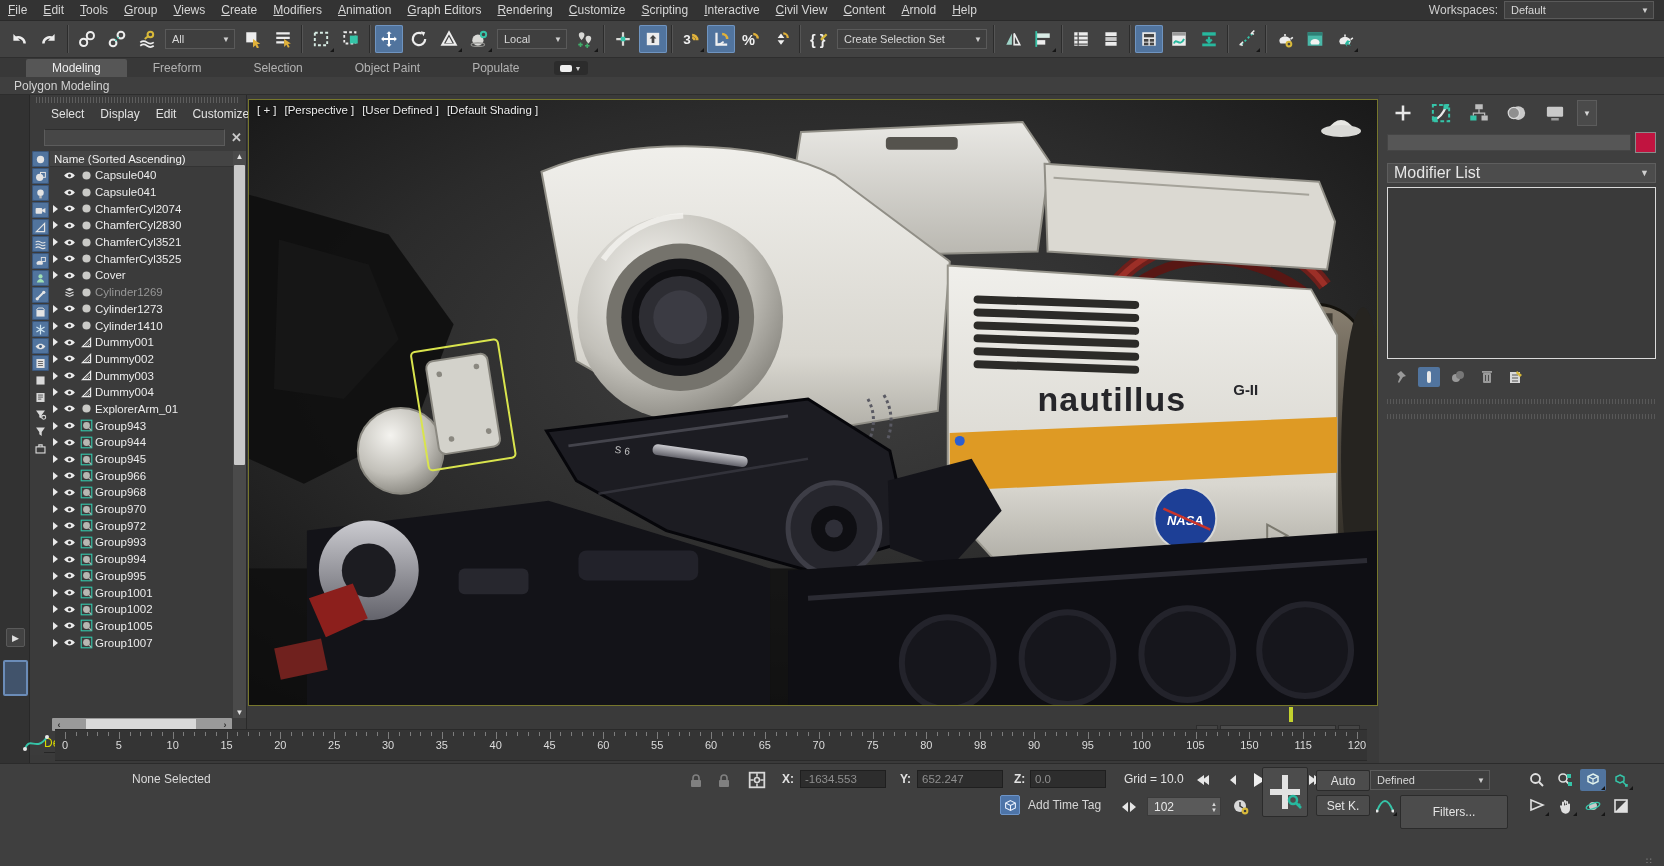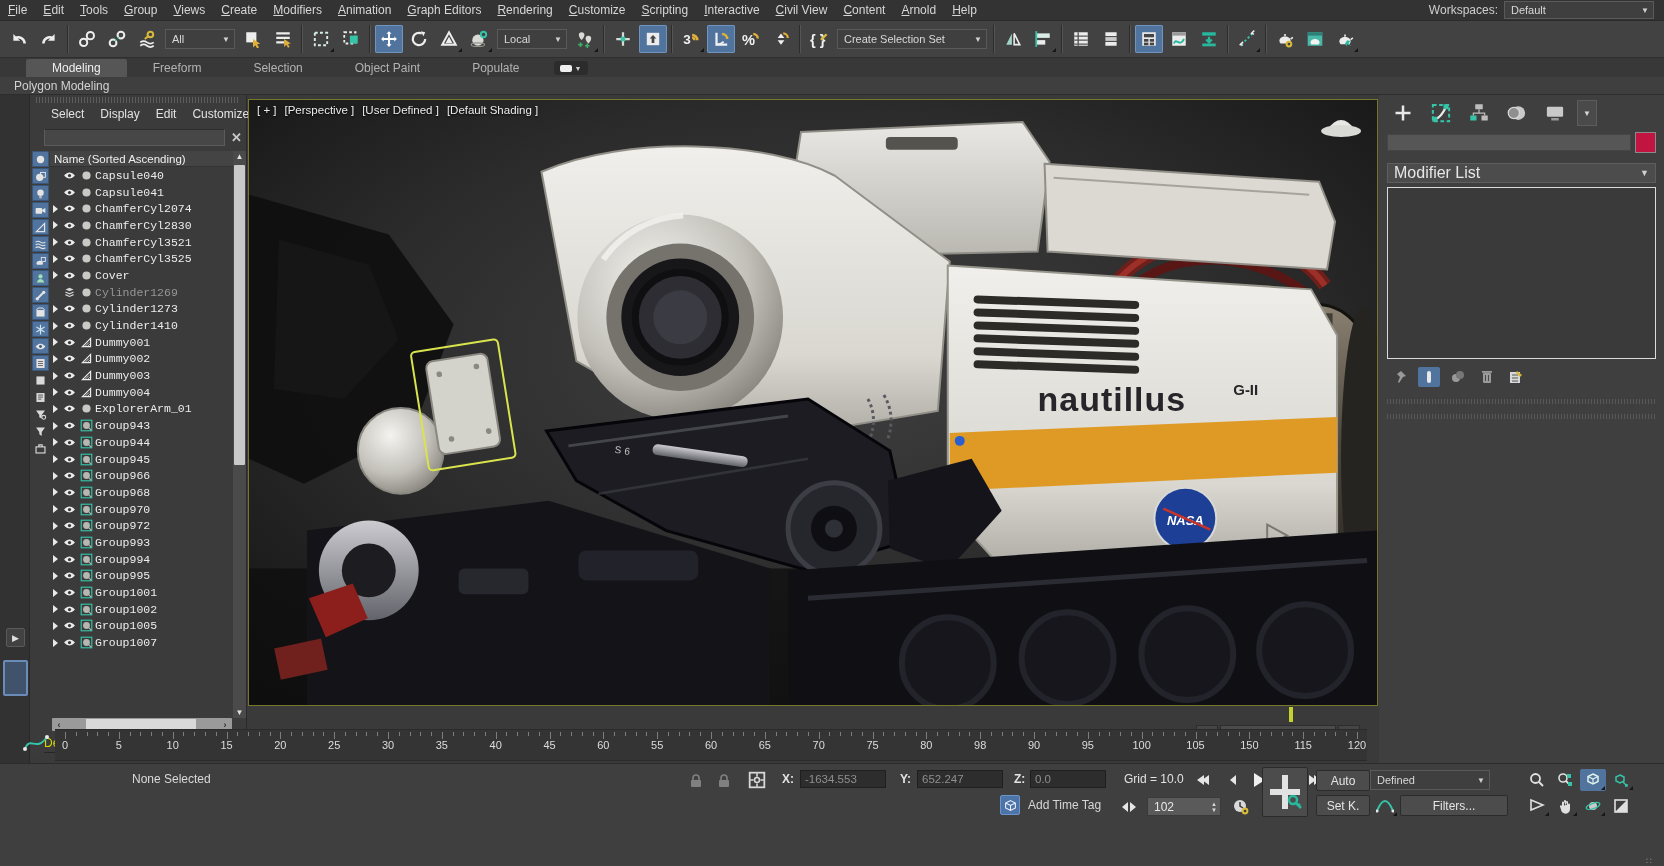--- a/index.html
+++ b/index.html
@@ -60,21 +60,21 @@
   #exp-searchrow { height:24px; display:flex; align-items:center; padding:0 4px 0 14px; gap:6px; }
   #exp-search { flex:1; height:17px; background:#474747; border:1px solid #5c5c5c; border-top-color:#2e2e2e; }
   #exp-close { color:#c9c9c9; font-size:13px; font-weight:bold; }
   #exp-body { flex:1; display:flex; overflow:hidden; margin-top:2px; }
   #exp-filters { width:20px; display:flex; flex-direction:column; gap:1px; padding-left:2px; }
   .flt { width:17px; height:16px; border-radius:2px; display:flex; align-items:center; justify-content:center; }
   .flt.active { background:#51749e; box-shadow:inset 0 0 0 1px #3a567a; }
   #exp-listcol { flex:1; display:flex; flex-direction:column; overflow:hidden; }
   #exp-header { height:16px; background:#444444; color:#efefef; font-size:11.5px; display:flex;
                 align-items:center; padding-left:4px; border-bottom:1px solid #333; white-space:nowrap; }
-  #exp-rows { flex:1; overflow:hidden;font-family:Liberation Mono, monospace; }
+  #exp-rows { flex:1; overflow:hidden; }
   .erow { height:16.7px; display:flex; align-items:center; font-size:11.5px; color:#ececec; white-space:nowrap; }
   .erow.dim { color:#969696; }
   .erow .sl-exp { width:11px; display:flex; justify-content:center; }
   .erow .tri { width:0; height:0; border-left:5px solid #e8e8e8; border-top:4px solid transparent; border-bottom:4px solid transparent; }
   .erow .sl-vis { width:17px; display:flex; justify-content:center; }
   .erow .sl-type { width:17px; display:flex; justify-content:center; }
   #exp-vscroll { width:13px; background:#4a4a4a; position:relative; }
   #exp-vthumb { position:absolute; left:1px; top:14px; width:11px; height:300px; background:#c9c9c9; border-radius:1px; }
   .vs-arr { position:absolute; left:0; width:13px; text-align:center; color:#e0e0e0; font-size:8px; }
   #exp-hscroll { height:13px; margin-left:22px; margin-right:14px; background:#9a9a9a; position:relative;
@@ -1649,21 +1649,21 @@
     <span>Defined</span>
       <span class="arr">▼</span>
   </div>
   <div class="pb-btn fly" style="left:1372px;top:31px">
     <svg width="18" height="14" viewBox="0 0 18 14">
         <path d="M1 12 Q5 2 9 2 Q13 2 17 12" fill="none" stroke="#35c4a8" stroke-width="2"></path>
       <circle cx="1" cy="12" r="1.6" fill="#e8e8e8"></circle>
         <circle cx="17" cy="12" r="1.6" fill="#e8e8e8"></circle>
       </svg>
     </div>
-  <div class="sb-btn" style="left:1400px;top:31px;width:108px;height:21px">Filters...</div>
+  <div class="sb-btn" style="left:1400px;top:31px;width:108px;height:34px">Filters...</div>
 
   <div class="nav-btn" style="left:1524px;top:5px">
     <svg width="16" height="16" viewBox="0 0 16 16">
         <circle cx="6.5" cy="6.5" r="4.5" fill="none" stroke="#e0e0e0" stroke-width="1.8"></circle>
       <path d="M10 10l4 4" stroke="#e0e0e0" stroke-width="2"></path>
       </svg>
     </div>
   <div class="nav-btn" style="left:1552px;top:5px">
     <svg width="16" height="16" viewBox="0 0 16 16">
         <circle cx="6" cy="6" r="4" fill="none" stroke="#e0e0e0" stroke-width="1.6"></circle>

